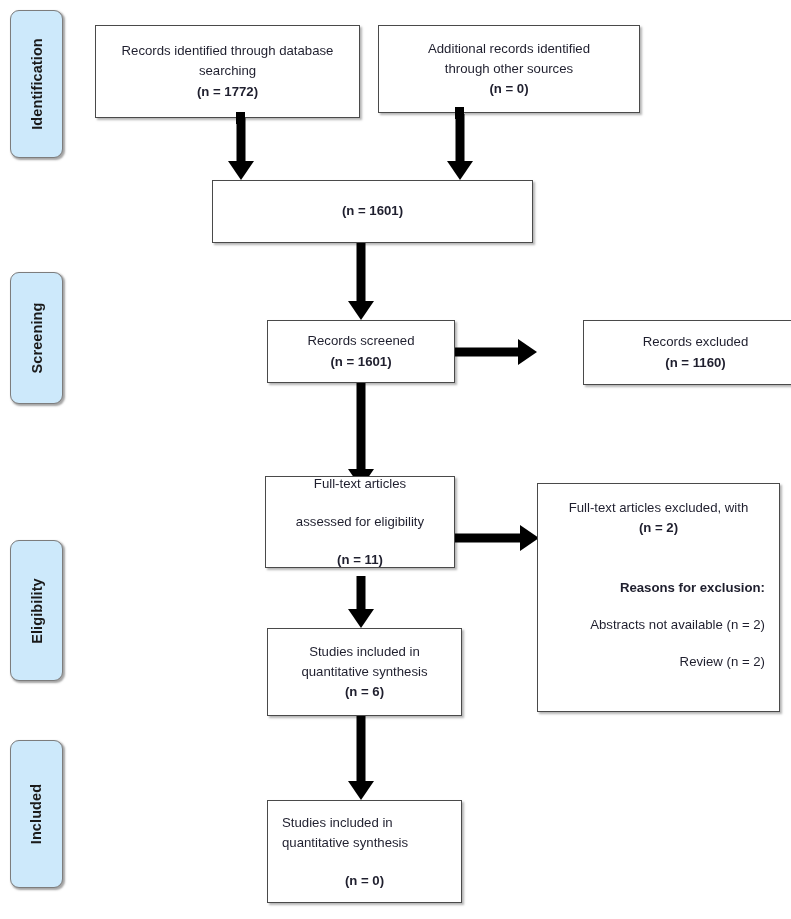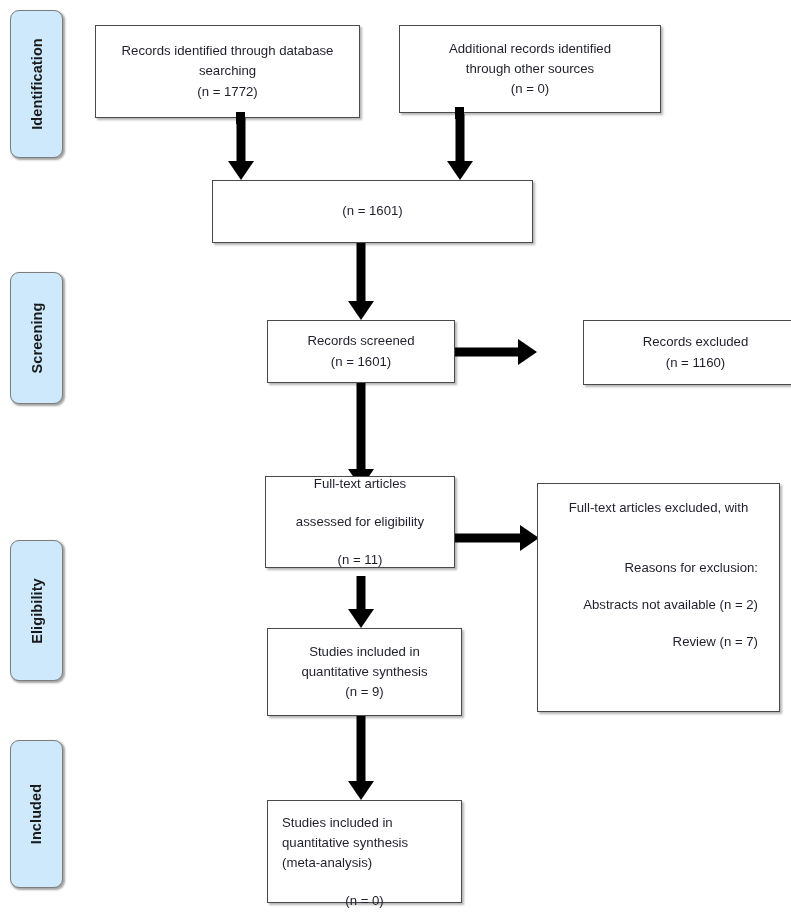--- a/index.html
+++ b/index.html
@@ -53,42 +53,42 @@
     padding: 4px 8px;
   }
   .flow-box .line {
     font-size: 13.2px;
     color: #1f1f2e;
     line-height: 1.52;
     text-align: center;
     white-space: nowrap;
   }
   .flow-box .line.bold {
-    font-weight: normal;
+    font-weight: bold;
   }
 
   
   .flow-box.align-left {
     justify-content: flex-start;
     align-items: stretch;
     padding: 12px 14px;
   }
   .flow-box.align-left .line {
     text-align: left;
   }
   .flow-box.align-left .count-line {
     text-align: center;
     margin-top: 18px;
   }
 
   
   .flow-box.reasons {
     justify-content: flex-start;
     align-items: stretch;
-    padding: 14px 21px;
+    padding: 14px 14px;
   }
   .flow-box.reasons .hdr .line {
     text-align: center;
   }
   .flow-box.reasons .reasons-block {
     margin-top: 40px;
   }
   .flow-box.reasons .reasons-block .line {
     text-align: right;
     margin-bottom: 17px;
@@ -165,21 +165,21 @@
   <div class="stage-pill" style="left:10px; top:740px; width:53px; height:148px;">
     <span class="stage-label">Included</span>
   </div>
 
   <div class="flow-box" style="left:95px; top:25px; width:265px; height:93px;align-items:center;">
     <div class="line">Records identified through database</div>
     <div class="line">searching</div>
     <div class="line bold">(n = 1772)</div>
   </div>
 
-  <div class="flow-box" style="left:378px; top:25px; width:262px; height:88px;margin-left:21px;">
+  <div class="flow-box" style="left:378px; top:25px; width:262px; height:88px;">
     <div class="line">Additional records identified</div>
     <div class="line">through other sources</div>
     <div class="line bold">(n = 0)</div>
   </div>
 
   <div class="stub" style="left:236px; top:112px; width:9px; height:12px;"></div>
   <div class="stub" style="left:455px; top:107px; width:9px; height:12px;"></div>
 
   <div class="arrow-v" style="left:227px; top:118px; width:28px; height:62px;">
     <div class="shaft" style="height:44px;"></div>
@@ -227,44 +227,44 @@
   </div>
 
   <div class="arrow-h" style="left:455px; top:524px; width:84px; height:28px;">
     <div class="shaft" style="width:66px;"></div>
     <div class="head"></div>
   </div>
 
   <div class="flow-box reasons" style="left:537px; top:483px; width:243px; height:229px;">
     <div class="hdr">
       <div class="line">Full-text articles excluded, with</div>
+      <div class="line bold">(n = 2)</div>
     </div>
     <div class="reasons-block">
       <div class="line bold">Reasons for exclusion:</div>
       <div class="line">Abstracts not available (n = 2)</div>
-      <div class="line">Review (n = 7)</div>
+      <div class="line">Review (n = 2)</div>
     </div>
   </div>
 
   <div class="arrow-v" style="left:347px; top:576px; width:28px; height:52px;">
     <div class="shaft" style="height:34px;"></div>
     <div class="head"></div>
   </div>
 
   <div class="flow-box" style="left:267px; top:628px; width:195px; height:88px;">
     <div class="line">Studies included in</div>
     <div class="line">quantitative synthesis</div>
-    <div class="line bold">(n = 9)</div>
+    <div class="line bold">(n = 6)</div>
   </div>
 
   <div class="arrow-v" style="left:347px; top:716px; width:28px; height:84px;">
     <div class="shaft" style="height:66px;"></div>
     <div class="head"></div>
   </div>
 
   <div class="flow-box align-left" style="left:267px; top:800px; width:195px; height:103px;">
     <div class="line">Studies included in</div>
     <div class="line">quantitative synthesis</div>
-    <div class="line">(meta-analysis)</div>
     <div class="line bold count-line">(n = 0)</div>
   </div>
 
 </div>
 
 </body></html>

